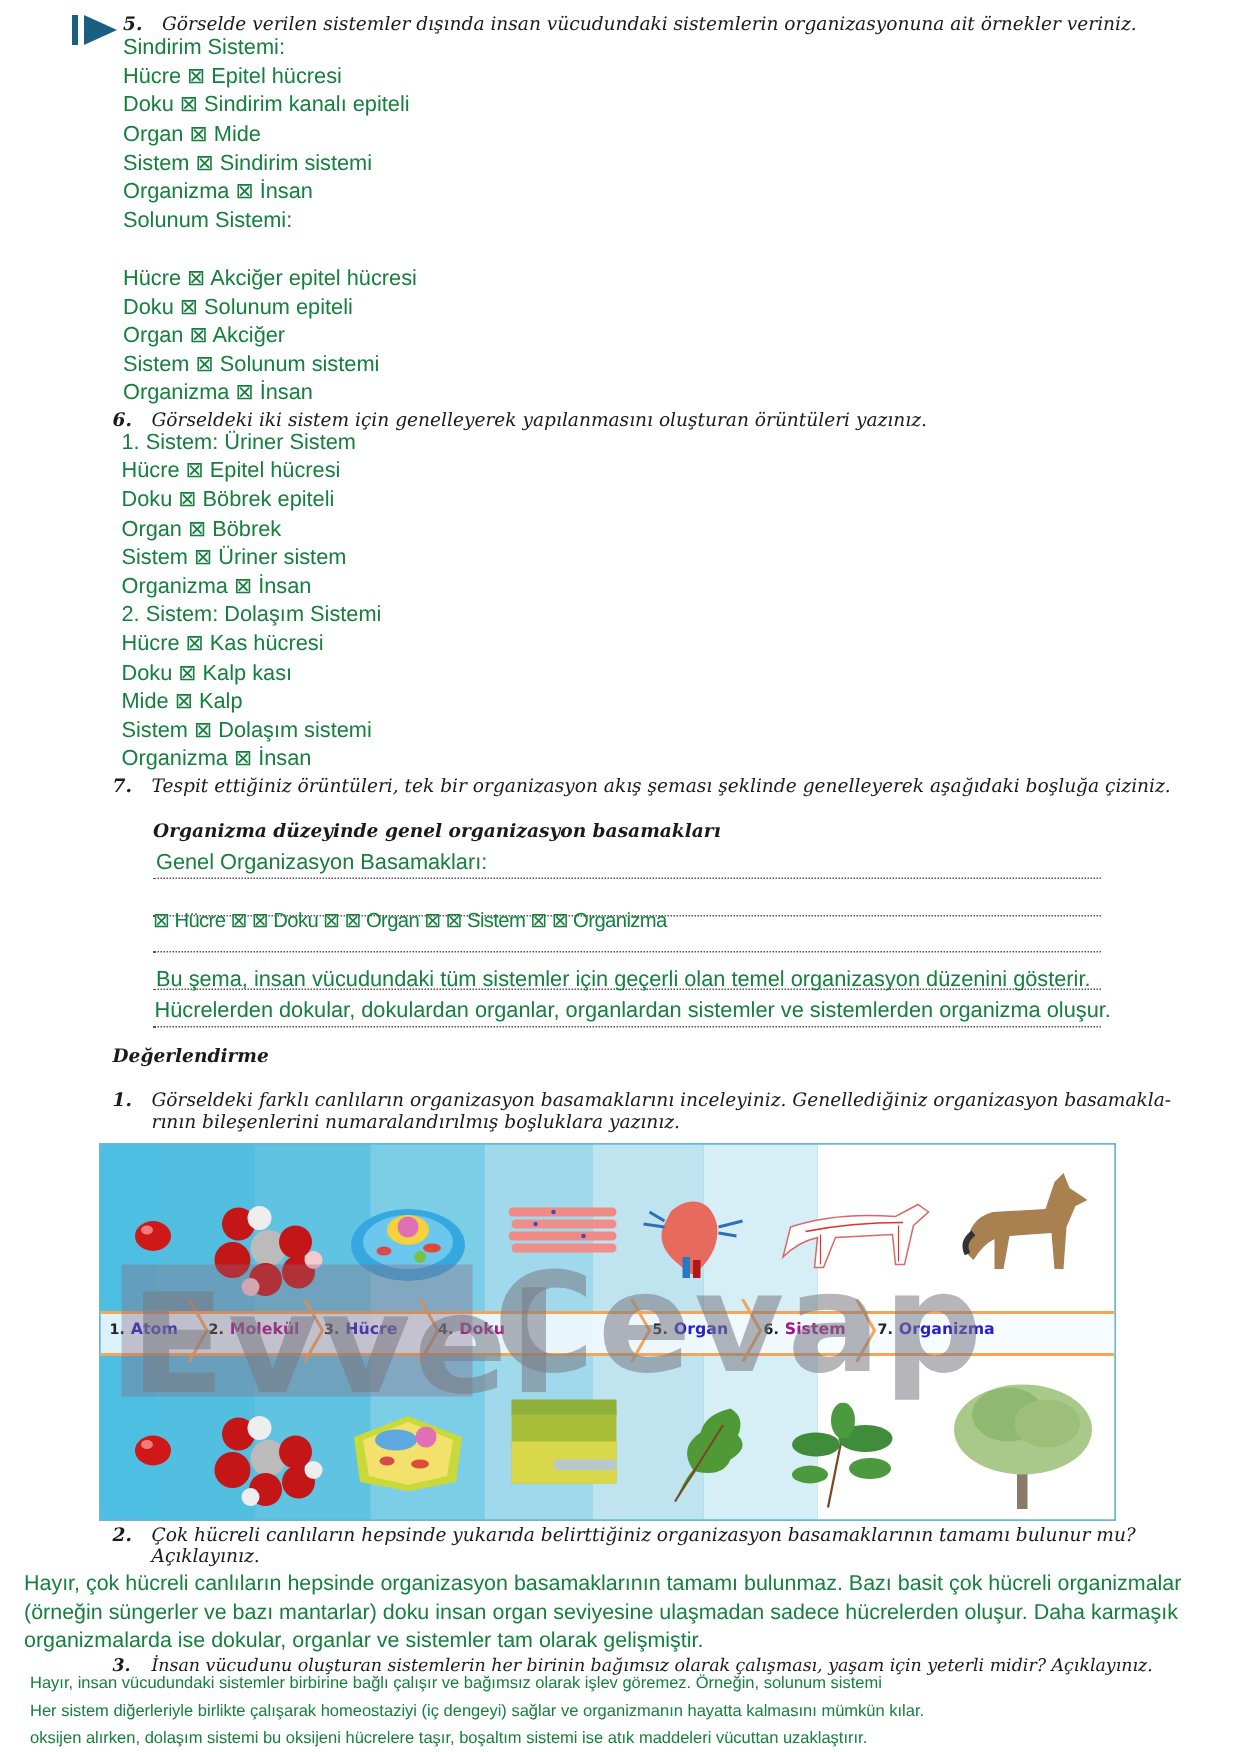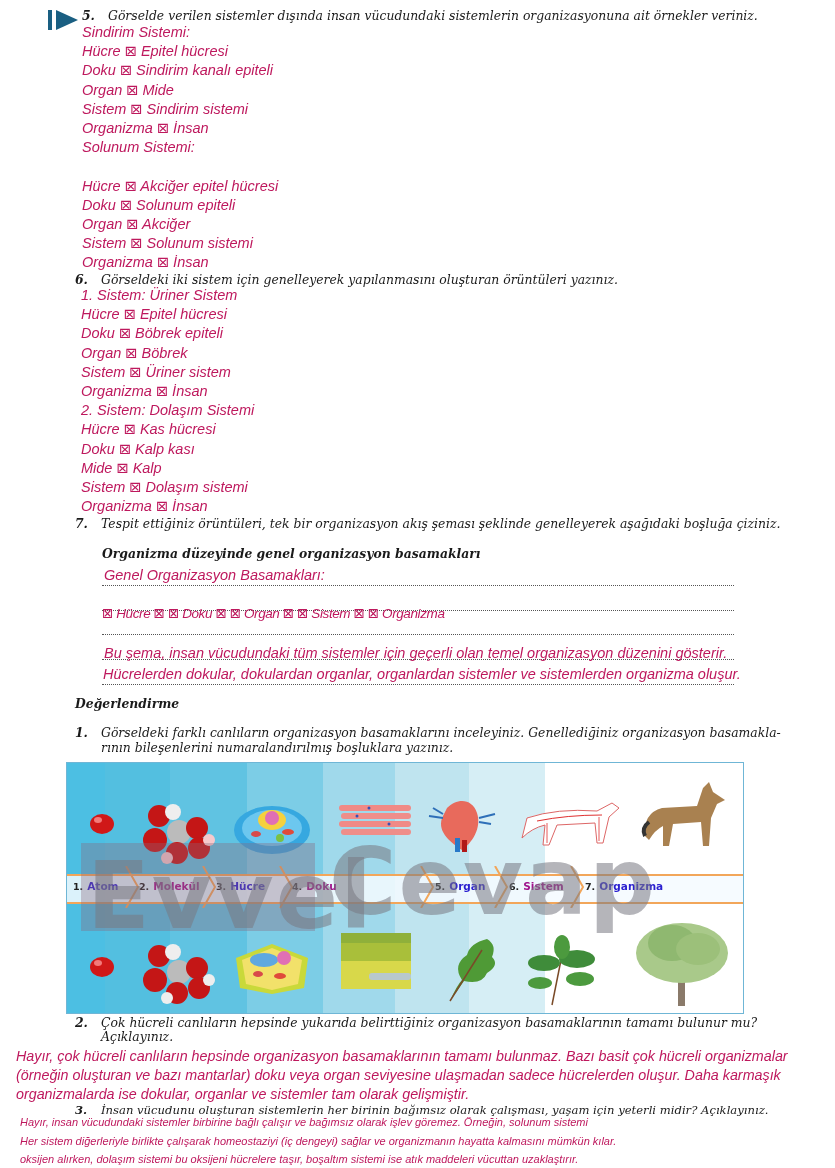--- a/index.html
+++ b/index.html
@@ -1,18 +1,18 @@
 <!DOCTYPE html>
 <html><head>
 <meta charset="utf-8">
 <style>
   html, body { margin: 0; padding: 0; background: #ffffff; }
   body { width: 835px; height: 1168px; position: relative; overflow: hidden; }
   .serif { font-family: "DejaVu Serif", "Liberation Serif", serif; font-style: italic; color: #1a1a1a; }
-  .ans { font-family: "Liberation Sans", "DejaVu Sans", sans-serif; color: #be185d; position: absolute; font-size: 14.5px; line-height: 19.2px; white-space: nowrap; font-style: italic; }
+  .ans { font-family: "Liberation Sans", "DejaVu Sans", sans-serif; color: #15803d; position: absolute; font-size: 14.5px; line-height: 19.2px; white-space: nowrap; }
   .q { position: absolute; font-size: 12.4px; line-height: 14px; white-space: nowrap; }
   .q .num { font-weight: bold; display: inline-block; width: 26px; }
   .marker { position: absolute; left: 48px; top: 9px; width: 30px; height: 22px; }
   .dots { position: absolute; left: 102px; width: 632px; border-bottom: 1px dotted #555; height: 0; }
   .heading-b { font-weight: bold; }
   
   .figure { position: absolute; left: 66px; top: 762px; width: 676px; height: 250px; border: 1px solid #6fb6d6; overflow: hidden; background: #4fc0e2; }
   .col { position: absolute; top: 0; height: 100%; }
   .band { position: absolute; left: 0; top: 111px; width: 100%; height: 26px; background: rgba(245,250,255,0.85); border-top: 2px solid #f2a65a; border-bottom: 2px solid #f2a65a; }
   .step { position: absolute; top: 117px; font-family: "DejaVu Sans", sans-serif; font-weight: bold; font-size: 10.5px; white-space: nowrap; }
@@ -232,21 +232,21 @@
   <div class="wm" style="left:20px; top:74px;margin-top:14px;">Evvel</div>
   <div class="wm" style="left:262px; top:74px;">Cevap</div>
 </div>
 
 <div class="q serif" style="left:75px; top:1016px;">
   <span class="num">2.</span><span>Çok hücreli canlıların hepsinde yukarıda belirttiğiniz organizasyon basamaklarının tamamı bulunur mu?</span>
 </div>
 <div class="q serif" style="left:101px; top:1030px;">Açıklayınız.</div>
 <div class="ans" style="left:16px; top:1047px; font-size:14.3px;">
   <div>Hayır, çok hücreli canlıların hepsinde organizasyon basamaklarının tamamı bulunmaz. Bazı basit çok hücreli organizmalar</div>
-  <div>(örneğin oluşturan ve bazı mantarlar) doku veya organ seviyesine ulaşmadan sadece hücrelerden oluşur. Daha karmaşık</div>
+  <div>(örneğin süngerler ve bazı mantarlar) doku insan organ seviyesine ulaşmadan sadece hücrelerden oluşur. Daha karmaşık</div>
   <div>organizmalarda ise dokular, organlar ve sistemler tam olarak gelişmiştir.</div>
 </div>
 
 <div class="q serif" style="left:75px; top:1103px; font-size:11.6px;">
   <span class="num">3.</span><span>İnsan vücudunu oluşturan sistemlerin her birinin bağımsız olarak çalışması, yaşam için yeterli midir? Açıklayınız.</span>
 </div>
 <div class="ans" style="left:20px; top:1113px; font-size:11px; line-height:18.5px;">
   <div>Hayır, insan vücudundaki sistemler birbirine bağlı çalışır ve bağımsız olarak işlev göremez. Örneğin, solunum sistemi</div>
   <div>Her sistem diğerleriyle birlikte çalışarak homeostaziyi (iç dengeyi) sağlar ve organizmanın hayatta kalmasını mümkün kılar.</div>
   <div>oksijen alırken, dolaşım sistemi bu oksijeni hücrelere taşır, boşaltım sistemi ise atık maddeleri vücuttan uzaklaştırır.</div>

